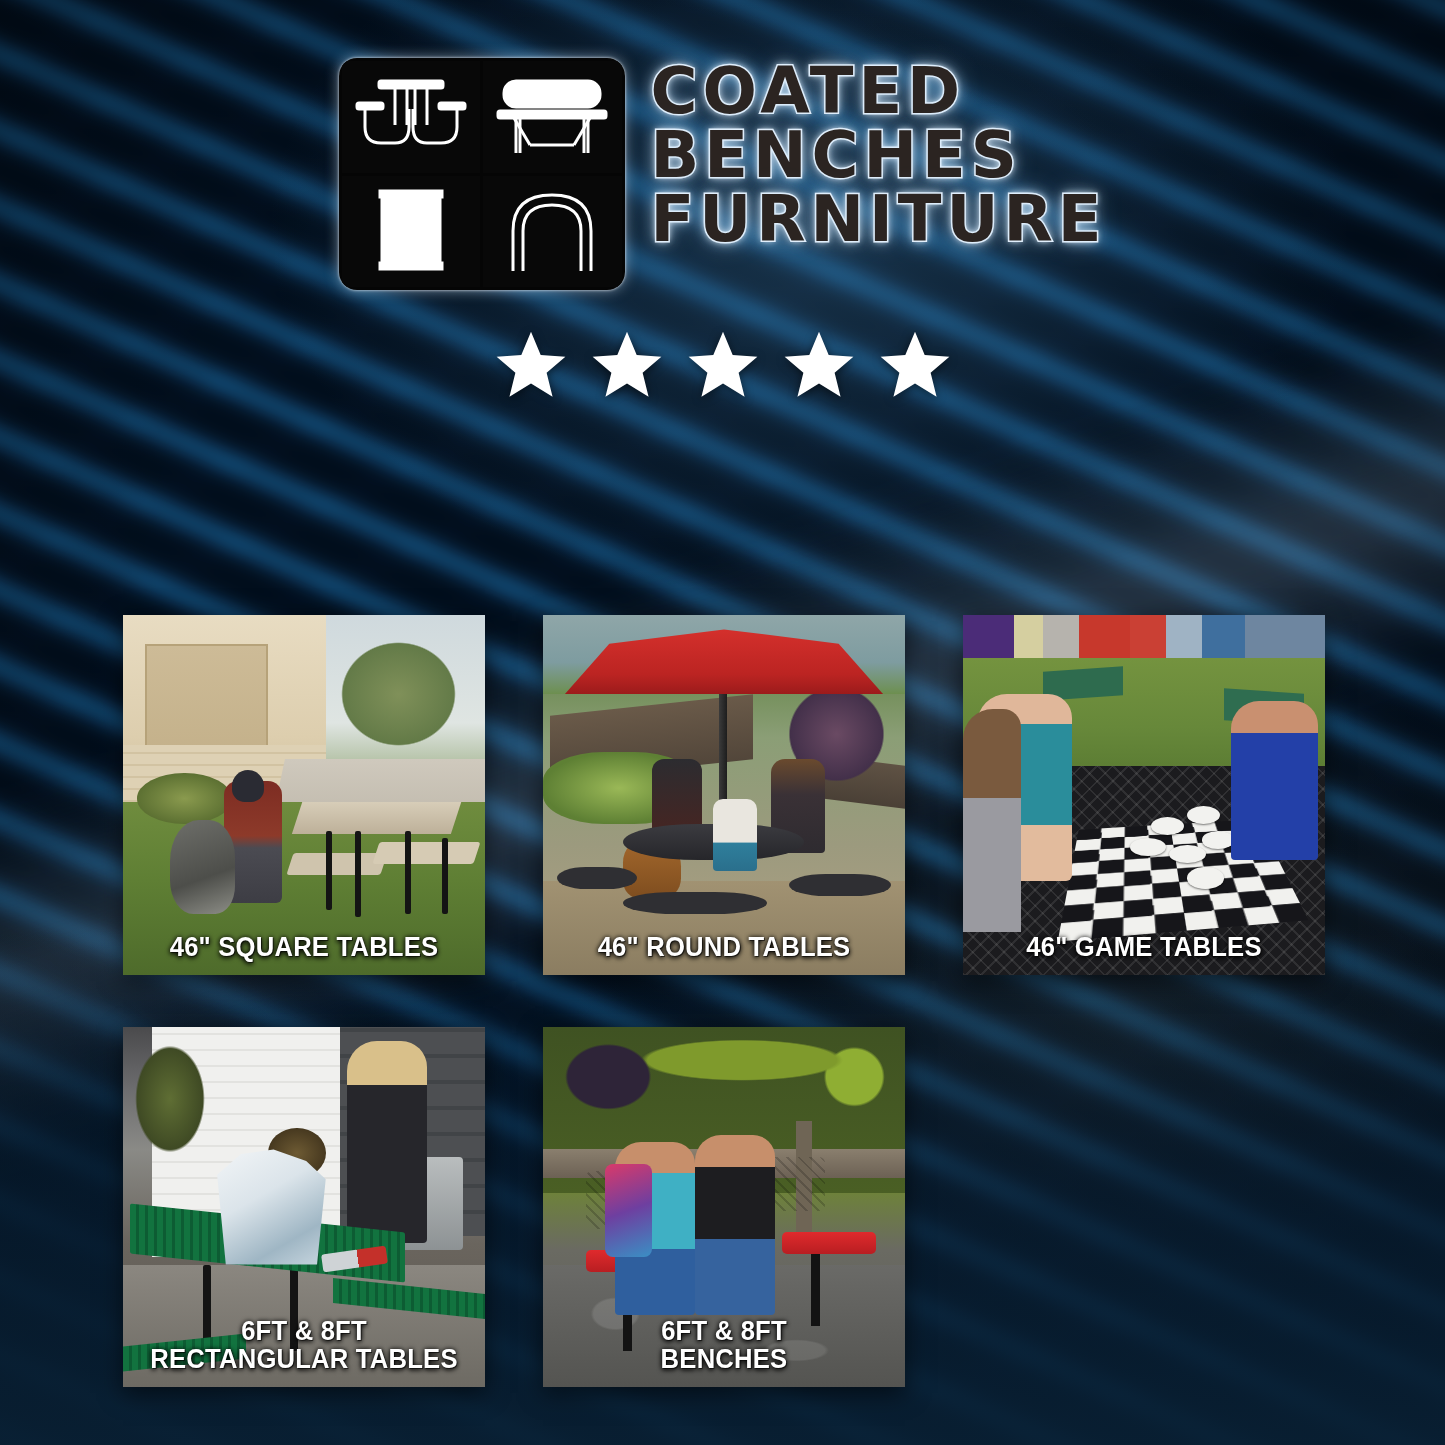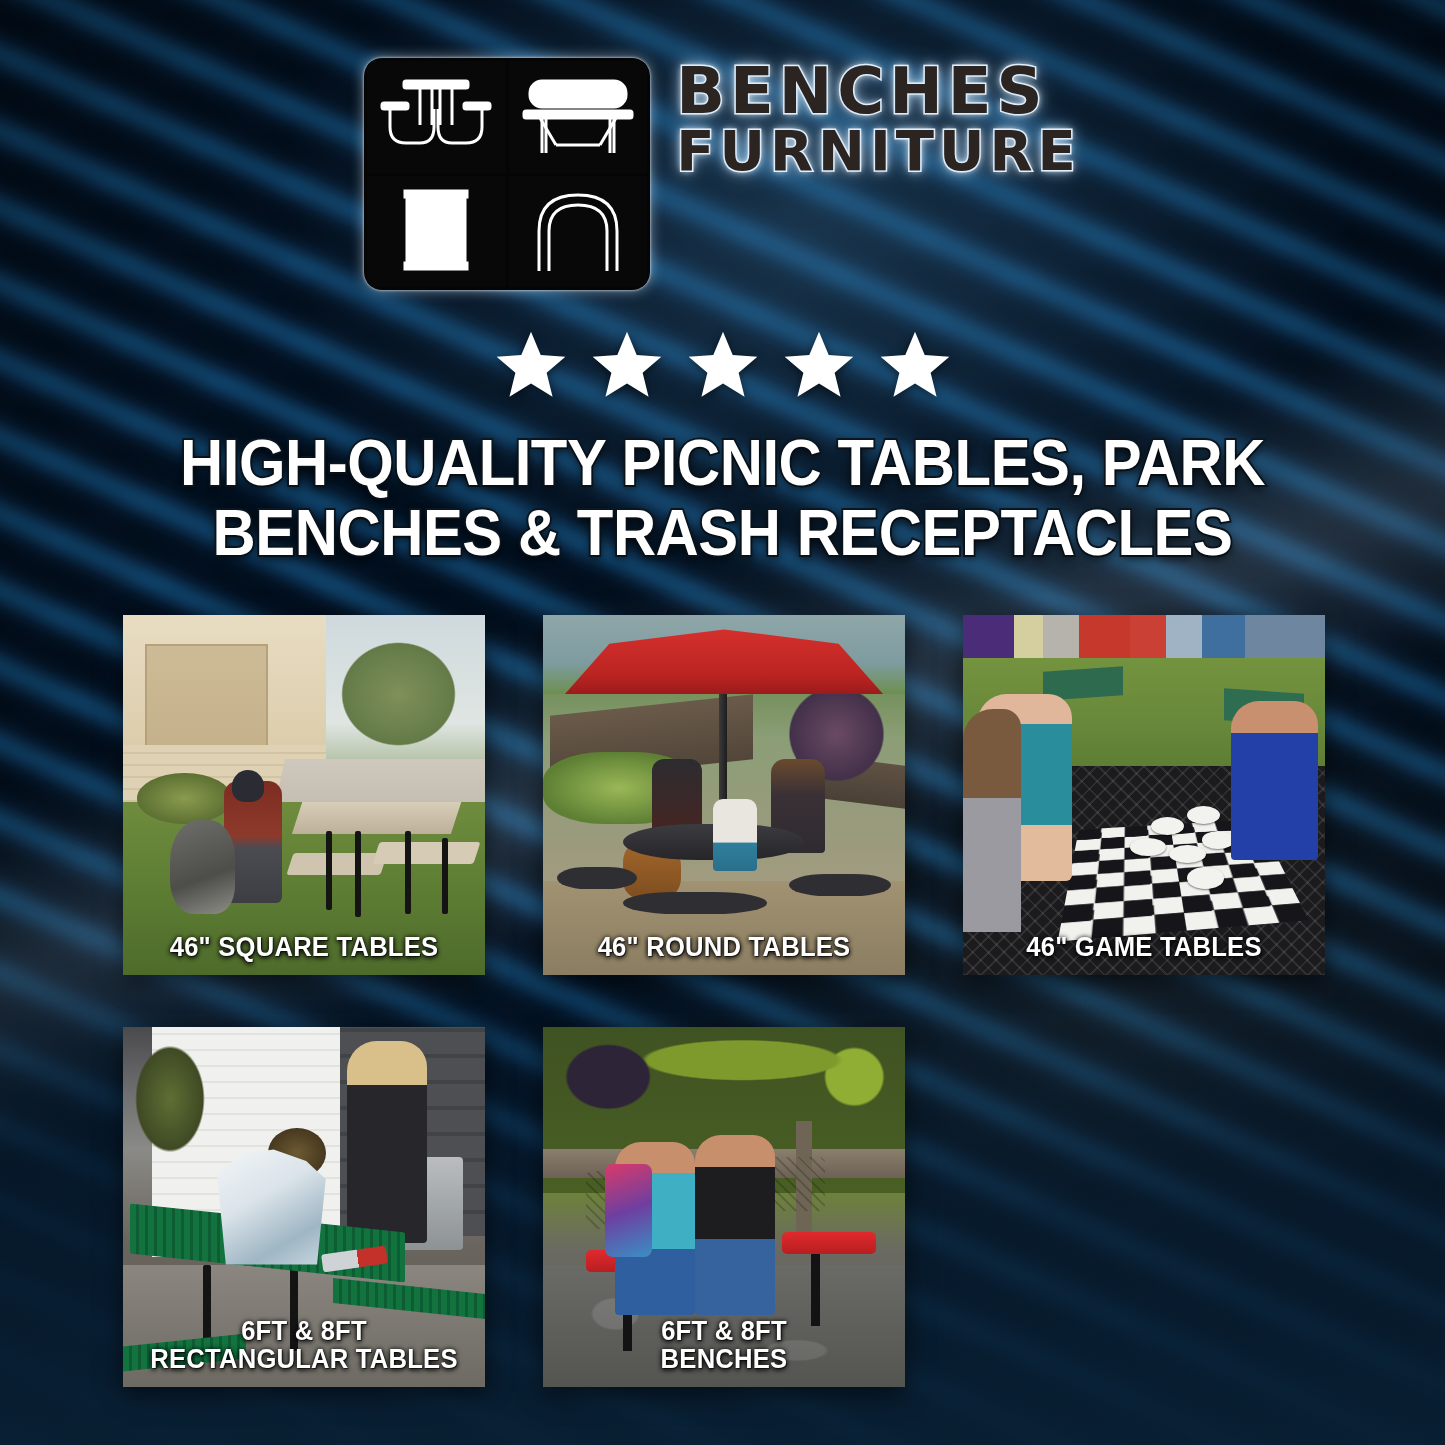--- a/index.html
+++ b/index.html
@@ -123,21 +123,21 @@
     -webkit-text-stroke: 3px #eef6ff;
     paint-order: stroke fill;
     text-shadow:
        0 0 6px rgba(235,246,255,0.95),
        0 0 14px rgba(190,220,245,0.75),
        0 0 26px rgba(150,195,230,0.45);
     white-space: nowrap;
   }
   .wm-line.l1 { font-size: 64px; }
   .wm-line.l2 { font-size: 64px; }
-  .wm-line.l3 { font-size: 56px; }
+  .wm-line.l3 { font-size: 64px; }
 
   
   .stars {
     position: absolute;
     top: 328px;
     left: 0;
     width: 100%;
     display: flex;
     justify-content: center;
     gap: 18px;
@@ -384,20 +384,21 @@
 
       <div class="logo-cell">
         <svg width="110" height="96" viewBox="0 0 110 96" fill="none" stroke="#ffffff" stroke-width="3">
           <path d="M16 88 L16 48 Q16 12 55 12 Q94 12 94 48 L94 88"></path>
           <path d="M26 88 L26 48 Q26 22 55 22 Q84 22 84 48 L84 88"></path>
         </svg>
       </div>
     </div>
 
     <div class="wordmark">
+      <div class="wm-line l1">COATED</div>
       <div class="wm-line l2">BENCHES</div>
       <div class="wm-line l3">FURNITURE</div>
     </div>
   </div>
 
   <div class="stars" id="star-row">
       <svg viewBox="0 0 24 24" class="star">
         <path d="M12 1.2 L15.1 8.6 L23 9.2 L17 14.3 L18.9 22 L12 17.8 L5.1 22 L7 14.3 L1 9.2 L8.9 8.6 Z" fill="#ffffff"></path>
       </svg>
       <svg viewBox="0 0 24 24" class="star">
@@ -407,24 +408,20 @@
         <path d="M12 1.2 L15.1 8.6 L23 9.2 L17 14.3 L18.9 22 L12 17.8 L5.1 22 L7 14.3 L1 9.2 L8.9 8.6 Z" fill="#ffffff"></path>
       </svg>
       <svg viewBox="0 0 24 24" class="star">
         <path d="M12 1.2 L15.1 8.6 L23 9.2 L17 14.3 L18.9 22 L12 17.8 L5.1 22 L7 14.3 L1 9.2 L8.9 8.6 Z" fill="#ffffff"></path>
       </svg>
       <svg viewBox="0 0 24 24" class="star">
         <path d="M12 1.2 L15.1 8.6 L23 9.2 L17 14.3 L18.9 22 L12 17.8 L5.1 22 L7 14.3 L1 9.2 L8.9 8.6 Z" fill="#ffffff"></path>
       </svg>
     </div>
 
-  <div class="headline">
-    <div class="headline-line">HIGH-QUALITY PICNIC TABLES, PARK</div>
-    <div class="headline-line">BENCHES &amp; TRASH RECEPTACLES</div>
-  </div>
 
   <div class="grid">
 
     <div class="tile">
       <div class="tile-photo">
         <div class="sky t1-sky"></div>
         <div class="lay t1-tree"></div>
         <div class="lay t1-house"></div>
         <div class="lay t1-garage"></div>
         <div class="lay t1-stone"></div>

